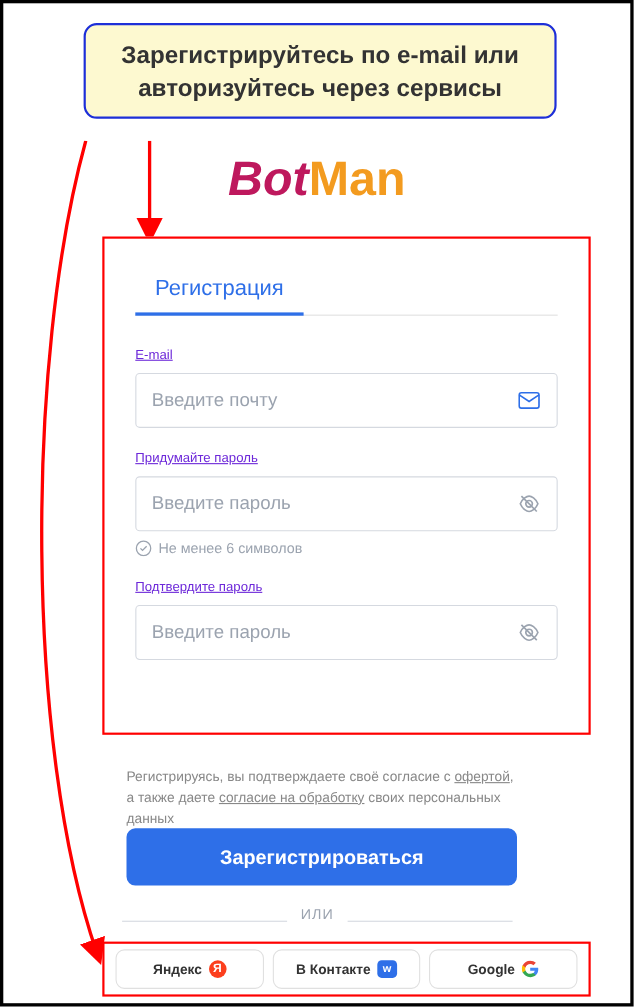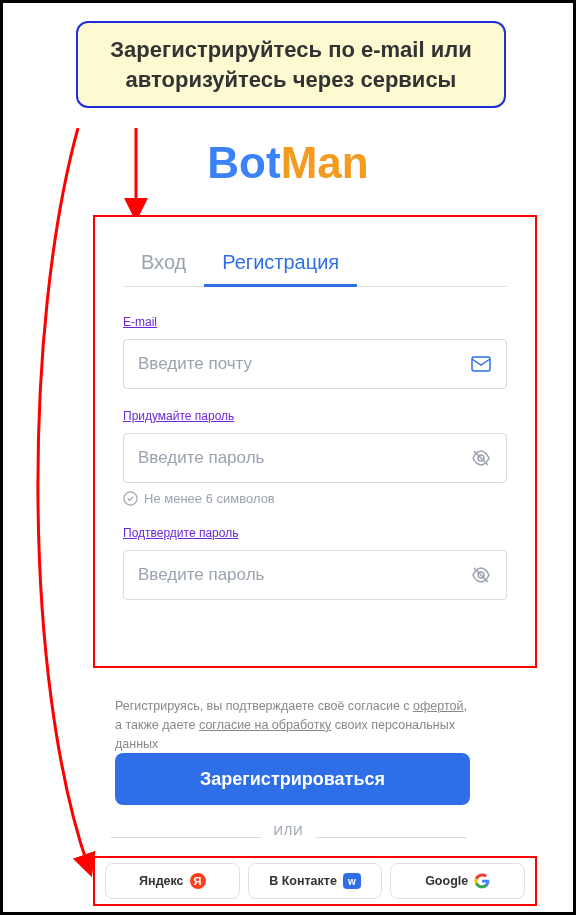--- a/index.html
+++ b/index.html
@@ -36,21 +36,22 @@
     .logo {
       position: absolute;
       top: 135px;
       left: 50%;
       transform: translateX(-50%);
       font-size: 44px;
       font-weight: bold;
       font-family: Arial, sans-serif;
     }
     .logo-bot {
-      color: #3b82f6;
+      color: #be185d;
+      font-style: italic;
     }
     .logo-man {
       color: #f39b1f;
     }
     .form-box {
       position: absolute;
       top: 212px;
       left: 90px;
       width: 444px;
       height: 453px;
@@ -262,21 +263,20 @@
     </defs>
   <path d="M 50 0 C -5 200, -5 550, 60 738" stroke="#ff0000" stroke-width="3" fill="none" marker-end="url(#ah2)"></path>
 </svg>
 
 <div class="logo">
   <span class="logo-bot">Bot</span><span class="logo-man">Man</span>
 </div>
 
 <div class="form-box">
   <div class="tabs">
-    <div class="tab inactive">Вход</div>
     <div class="tab active">Регистрация</div>
   </div>
 
   <div class="field-group">
     <label class="field-label">E-mail</label>
     <div class="input-wrapper">
       <input class="input-field" placeholder="Введите почту" style="">
       <span class="input-icon">
         <svg width="20" height="16" viewBox="0 0 20 16" fill="none" stroke="#2e6fe8" stroke-width="1.5">
             <rect x="1" y="1" width="18" height="14" rx="2"></rect>

